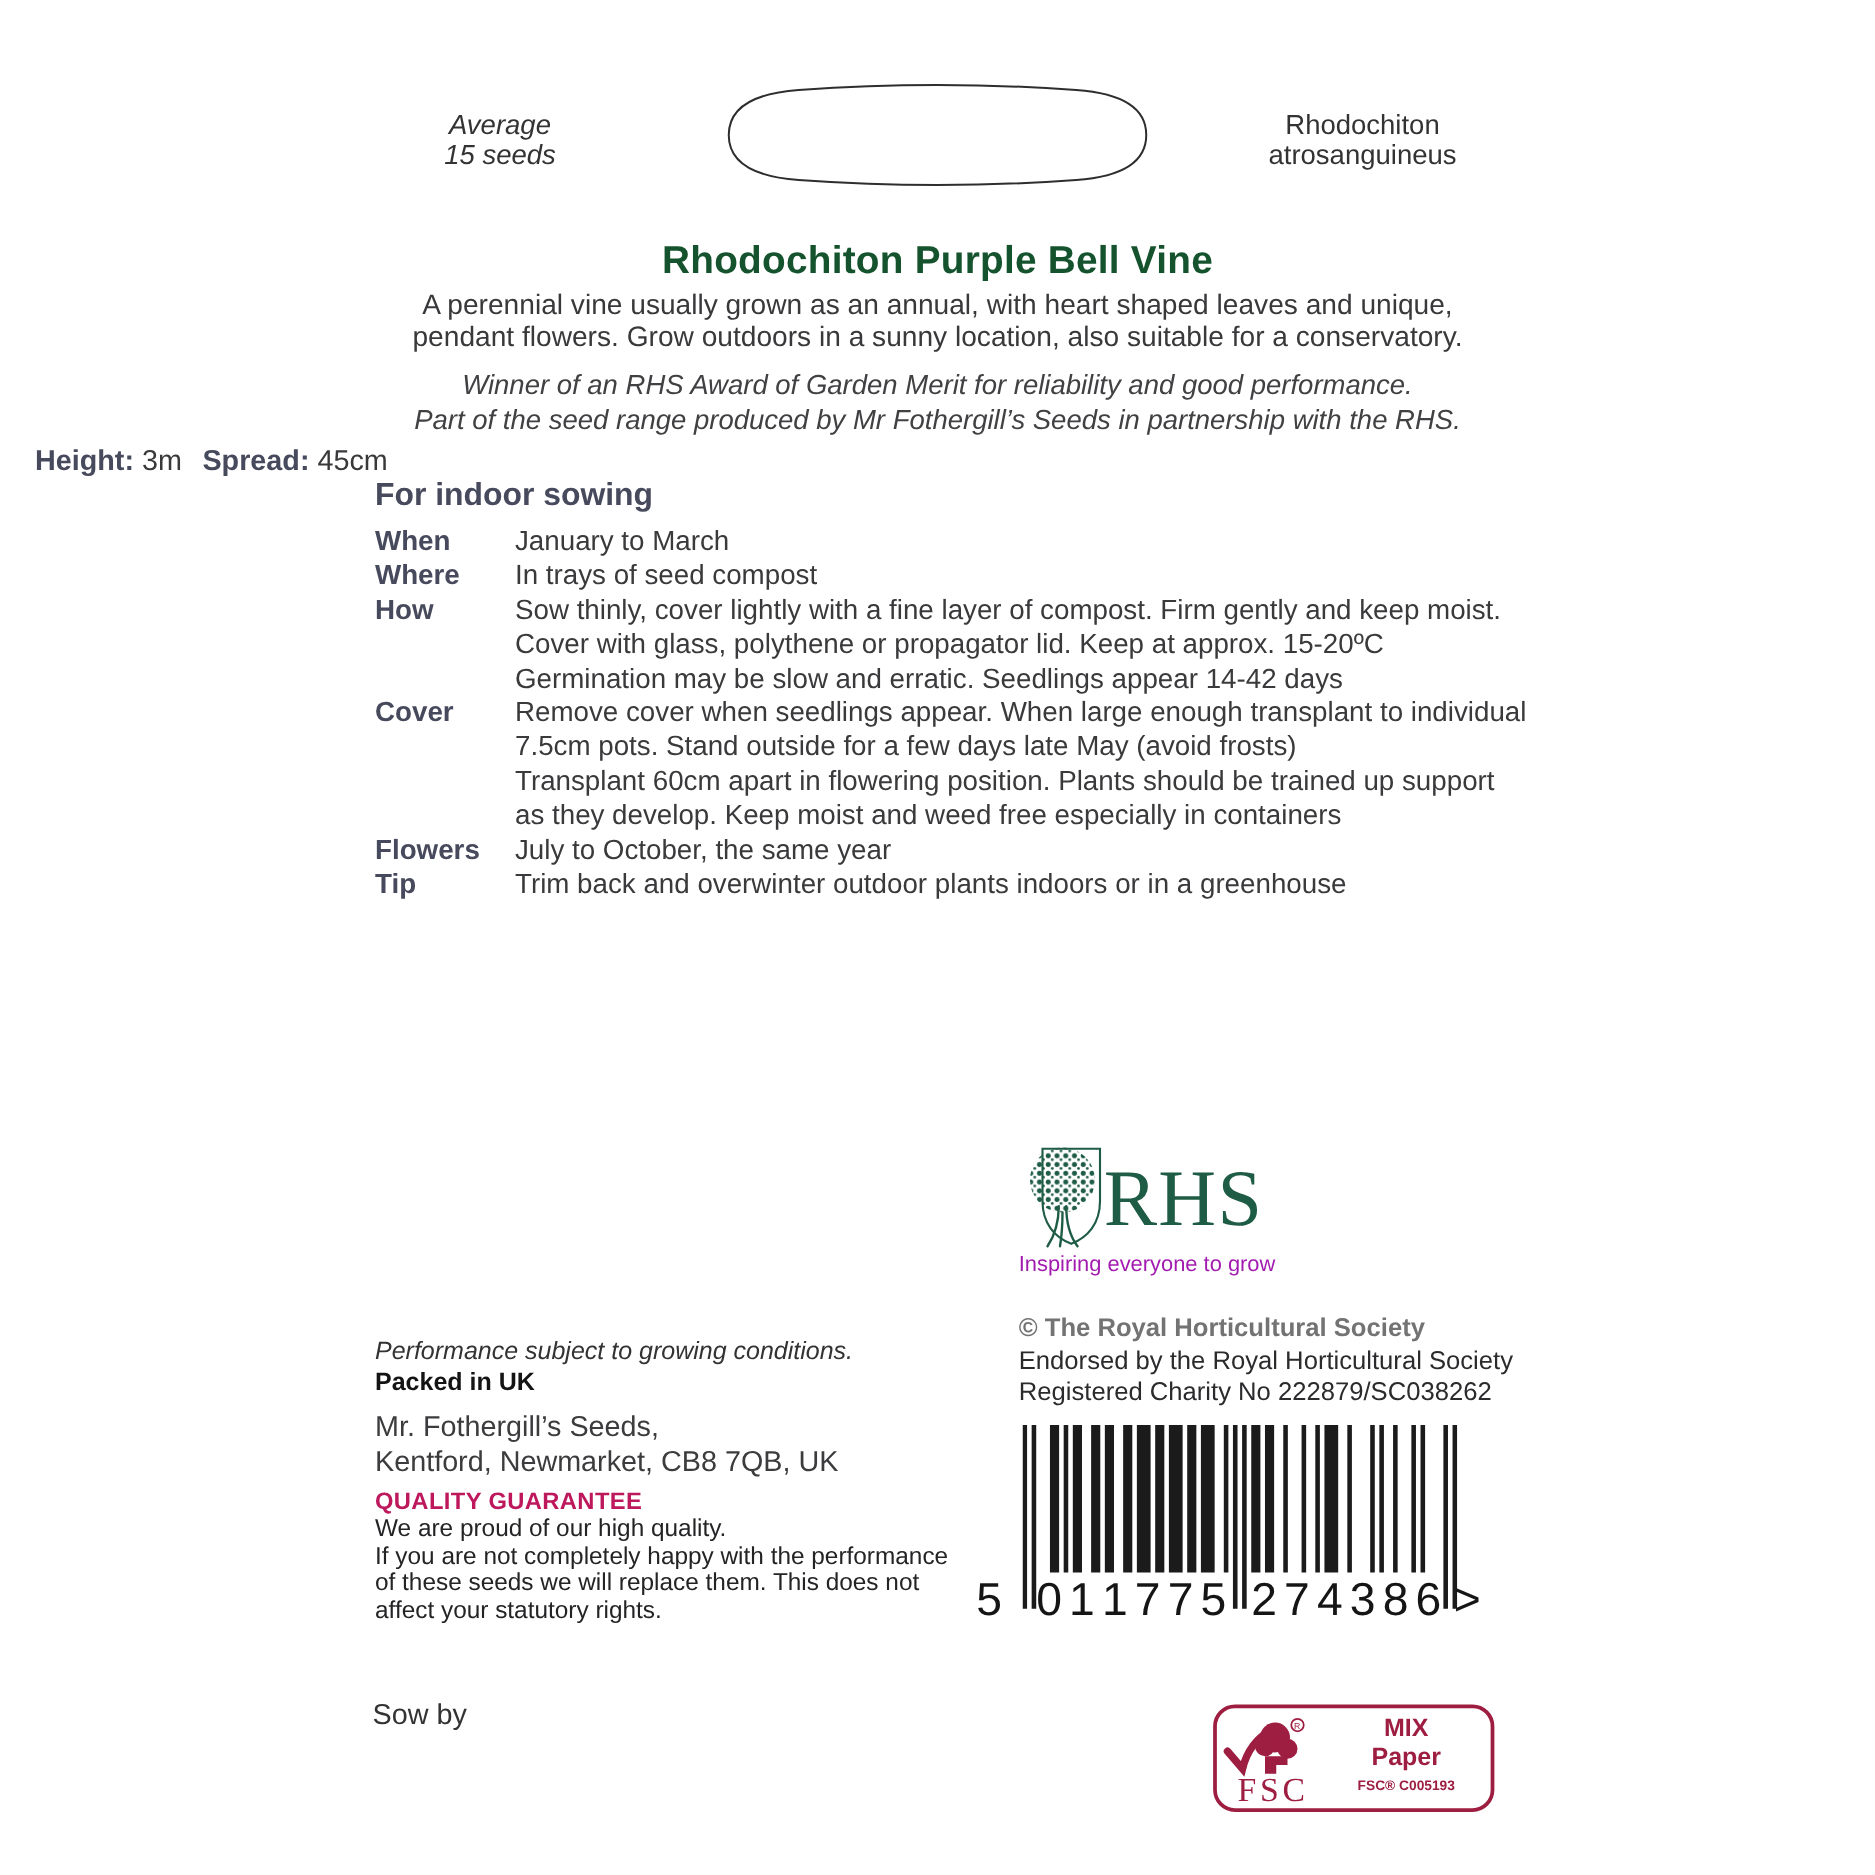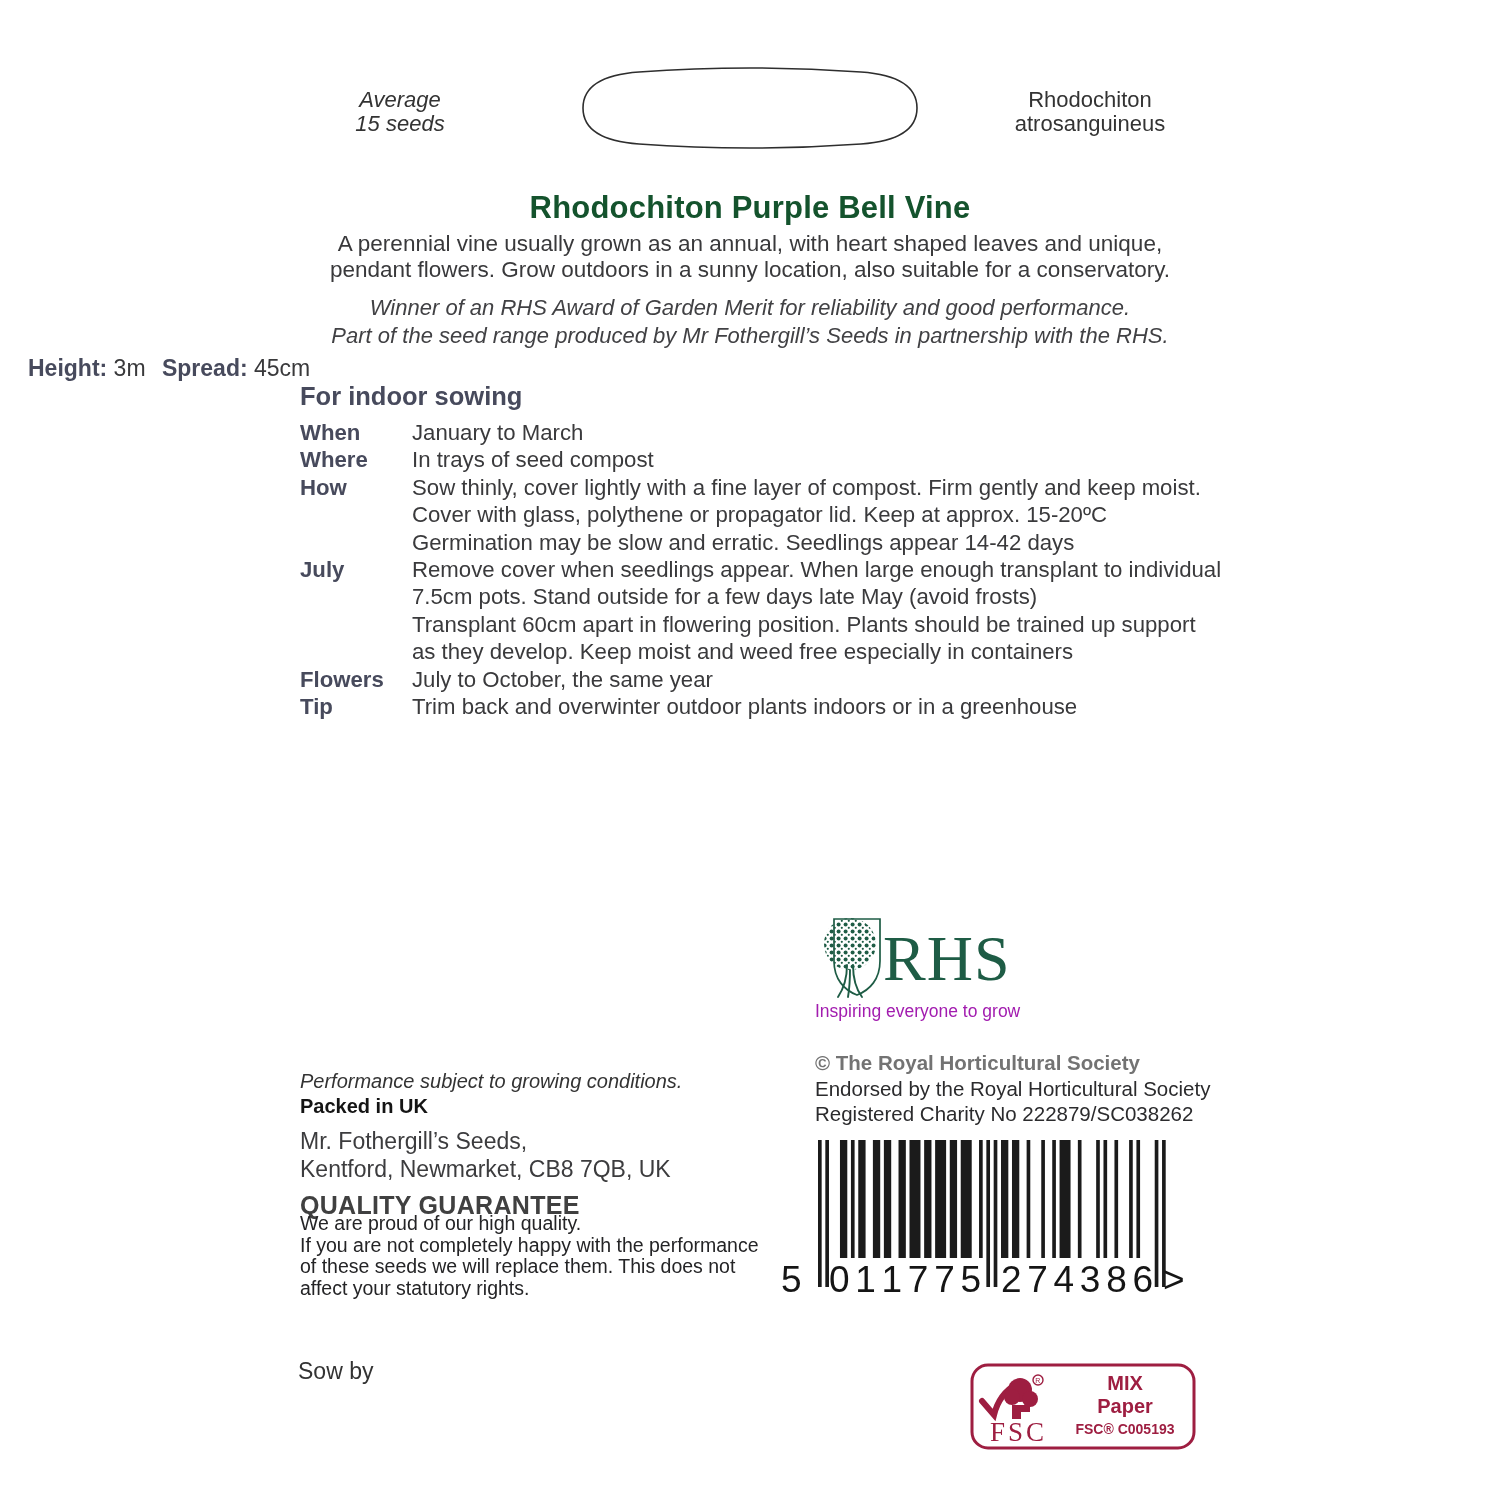--- a/index.html
+++ b/index.html
@@ -28,38 +28,38 @@
   .svalue{flex:1;color:#3a3a3c;}
   
   .rhs-logo{left:815px;top:915px;}
   .rhs-tagline{left:815px;top:1001px;font-size:17.5px;color:#a21caf;}
   .rhs-copy{left:815px;top:1050px;font-size:20.5px;line-height:25.5px;color:#2b2b2d;}
   .rhs-copy .b1{font-weight:bold;color:#737373;}
   
   .perf-note{left:300px;top:1070px;font-size:20px;font-style:italic;color:#333;}
   .packed{left:300px;top:1095px;font-size:20px;font-weight:bold;color:#141414;}
   .address{left:300px;top:1127px;font-size:23px;line-height:28px;color:#3c3c3e;}
-  .qg-head{left:300px;top:1191px;font-size:25px;font-weight:bold;color:#404040;letter-spacing:.3px;}
+  .qg-head{left:300px;top:1191px;font-size:19px;font-weight:bold;color:#be185d;letter-spacing:.3px;}
   .qg-body{left:300px;top:1213px;width:472px;font-size:19.5px;line-height:21.6px;color:#242426;}
   .sow-by{left:298px;top:1358px;font-size:23px;color:#333;}
   
   .barcode{left:775px;top:1140px;width:420px;height:160px;}
   .barcode .bars{position:absolute;left:43px;top:0;}
   .bc-digit{position:absolute;top:120px;font-size:37px;line-height:40px;color:#151515;font-family:"Liberation Sans",sans-serif;}
   .bc-lead{left:6px;}
   .bc-g1{left:54px;width:152px;display:flex;justify-content:space-between;}
   .bc-g2{left:226px;width:152px;display:flex;justify-content:space-between;}
   .bc-suffix{left:388px;}
   
   .fsc{left:970px;top:1363px;width:226px;height:87px;}
   .fsc-svg{position:absolute;left:0;top:0;}
   .fsc-text{position:absolute;left:96px;top:9px;width:118px;text-align:center;color:#9e1e41;font-weight:bold;}
   .fsc-l1{font-size:20px;line-height:23px;}
   .fsc-l2{font-size:20px;line-height:23px;}
-  .fsc-l3{font-size:14px;line-height:23px;}
+  .fsc-l3{font-size:11px;line-height:23px;}
 </style>
 </head>
 <body>
 
 <div class="page">
 
   <div class="abs seed-count">
     <div>Average</div>
     <div>15 seeds</div>
   </div>
@@ -101,21 +101,21 @@
         </div>
       </div>
       <div class="srow">
         <div class="slabel">How</div>
         <div class="svalue">
           <div>Sow thinly, cover lightly with a fine layer of compost. Firm gently and keep moist. Cover with glass, polythene or propagator lid. Keep at approx. 15-20ºC</div>
           <div>Germination may be slow and erratic. Seedlings appear 14-42 days</div>
         </div>
       </div>
       <div class="srow">
-        <div class="slabel">July</div>
+        <div class="slabel">Cover</div>
         <div class="svalue">
           <div>Remove cover when seedlings appear. When large enough transplant to individual 7.5cm pots. Stand outside for a few days late May (avoid frosts)</div>
           <div>Transplant 60cm apart in flowering position. Plants should be trained up support as they develop. Keep moist and weed free especially in containers</div>
         </div>
       </div>
       <div class="srow">
         <div class="slabel">Flowers</div>
         <div class="svalue">
           <div>July to October, the same year</div>
         </div>

